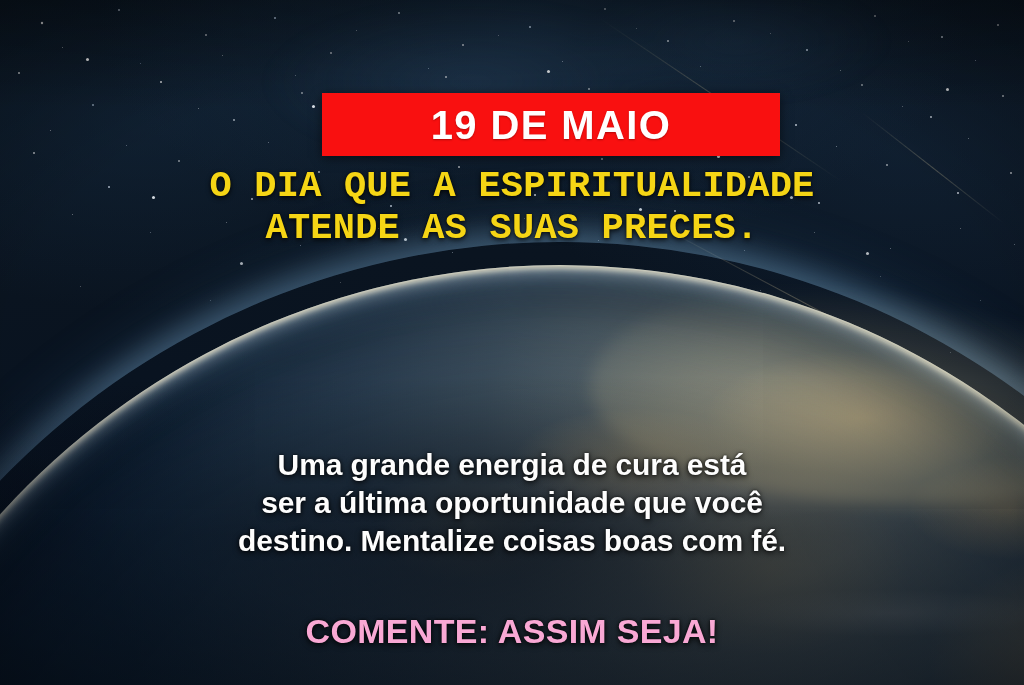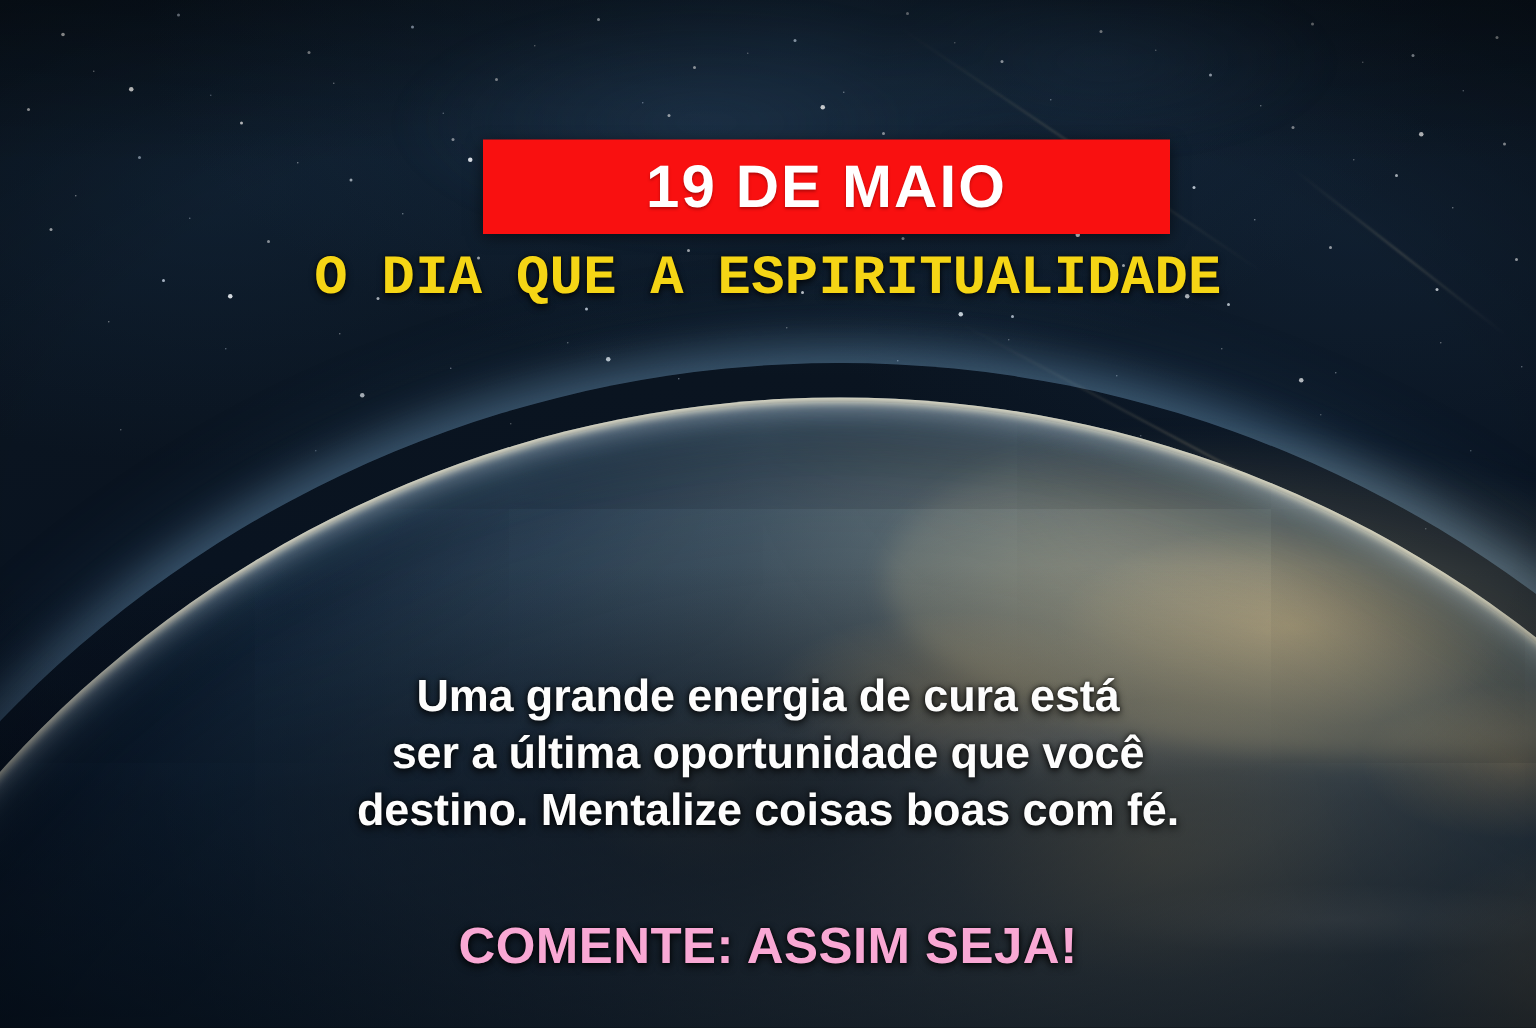--- a/index.html
+++ b/index.html
@@ -226,20 +226,21 @@
   <div class="vignette"></div>
 
   <div class="content">
 
     <div class="date-banner">
       <span class="date-banner-text">19 DE MAIO</span>
     </div>
 
     <div class="headline">
       <span class="headline-line">O DIA QUE A ESPIRITUALIDADE</span>
+      <span class="headline-line">ATENDE AS SUAS PRECES.</span>
     </div>
 
     <div class="body-copy">
       <span class="body-line">Uma grande energia de cura está</span>
       <span class="body-line">ser a última oportunidade que você</span>
       <span class="body-line">destino. Mentalize coisas boas com fé.</span>
     </div>
 
     <div class="cta">COMENTE: ASSIM SEJA!</div>
 

